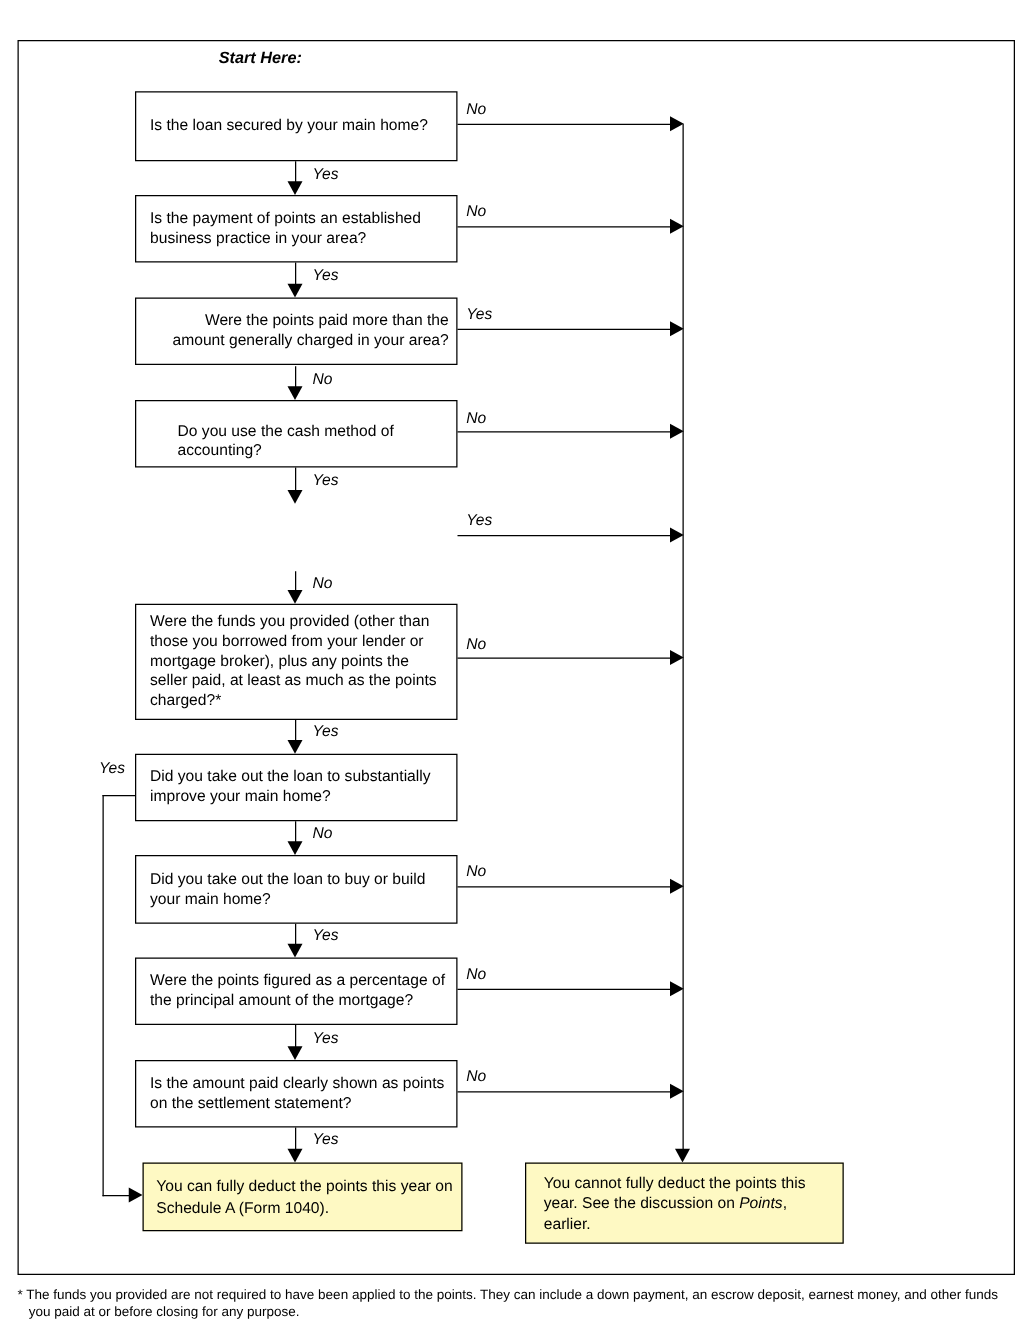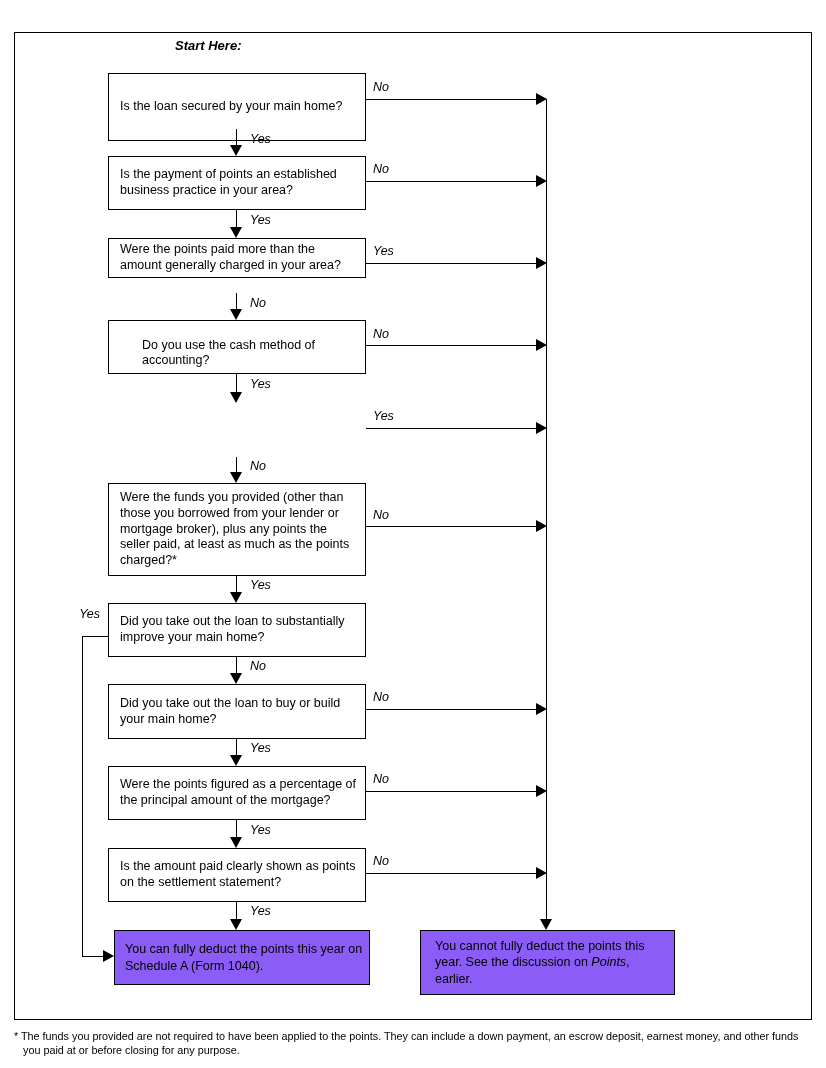--- a/index.html
+++ b/index.html
@@ -13,21 +13,21 @@
 
   .frame { position:absolute; left:14px; top:32px; width:798px; height:988px; border:1.5px solid #000; background:#fff; }
 
   .start { position:absolute; left:175px; top:38px; font-size:13px; font-weight:bold; font-style:italic; }
 
   .qbox { position:absolute; left:108px; width:258px; border:1.4px solid #000; background:#fff;
           display:flex; align-items:center; padding:4px 6px 4px 11px;
           font-size:12.5px; line-height:1.26; }
   .qbox.indent { padding-left:33px; }
 
-  .obox { position:absolute; border:1.4px solid #000; background:#8b5cf6;
+  .obox { position:absolute; border:1.4px solid #000; background:#fef9c3;
           display:flex; align-items:center; font-size:12.5px; line-height:1.3; }
   .obox.can    { left:114px; top:930px; width:256px; height:55px; padding:4px 6px 4px 10px; }
   .obox.cannot { left:420px; top:930px; width:255px; height:65px; padding:4px 8px 4px 14px; }
 
   .vline { position:absolute; width:1.4px; background:#000; }
   .hline { position:absolute; height:1.4px; background:#000; }
 
   .adown  { position:absolute; width:0; height:0;
             border-left:6.5px solid transparent; border-right:6.5px solid transparent;
             border-top:11px solid #000; }
@@ -45,27 +45,27 @@
 </head>
 <body>
 
 <div class="page">
 
 
   <div class="frame"></div>
 
   <div class="start">Start Here:</div>
 
-  <div class="qbox" style="top:73px;  height:68px;">
+  <div class="qbox" style="top:73px;  height:56px;">
       <span>Is the loan secured by your main home?</span>
     </div>
   <div class="qbox" style="top:156px; height:54px;">
       <span>Is the payment of points an established business practice in your area?</span>
     </div>
-  <div class="qbox" style="top:238px; height:40px;">
+  <div class="qbox" style="top:238px; height:54px;text-align:right;">
       <span>Were the points paid more than the amount generally charged in your area?</span>
     </div>
   <div class="qbox indent" style="top:320px; height:54px;align-items:flex-end;">
       <span>Do you use the cash method of accounting?</span>
     </div>
   <div class="qbox" style="top:483px; height:93px;">
       <span>Were the funds you provided (other than those you borrowed from your lender or mortgage broker), plus any points the seller paid, at least as much as the points charged?*</span>
     </div>
   <div class="qbox" style="top:603px; height:54px;">
       <span>Did you take out the loan to substantially improve your main home?</span>

